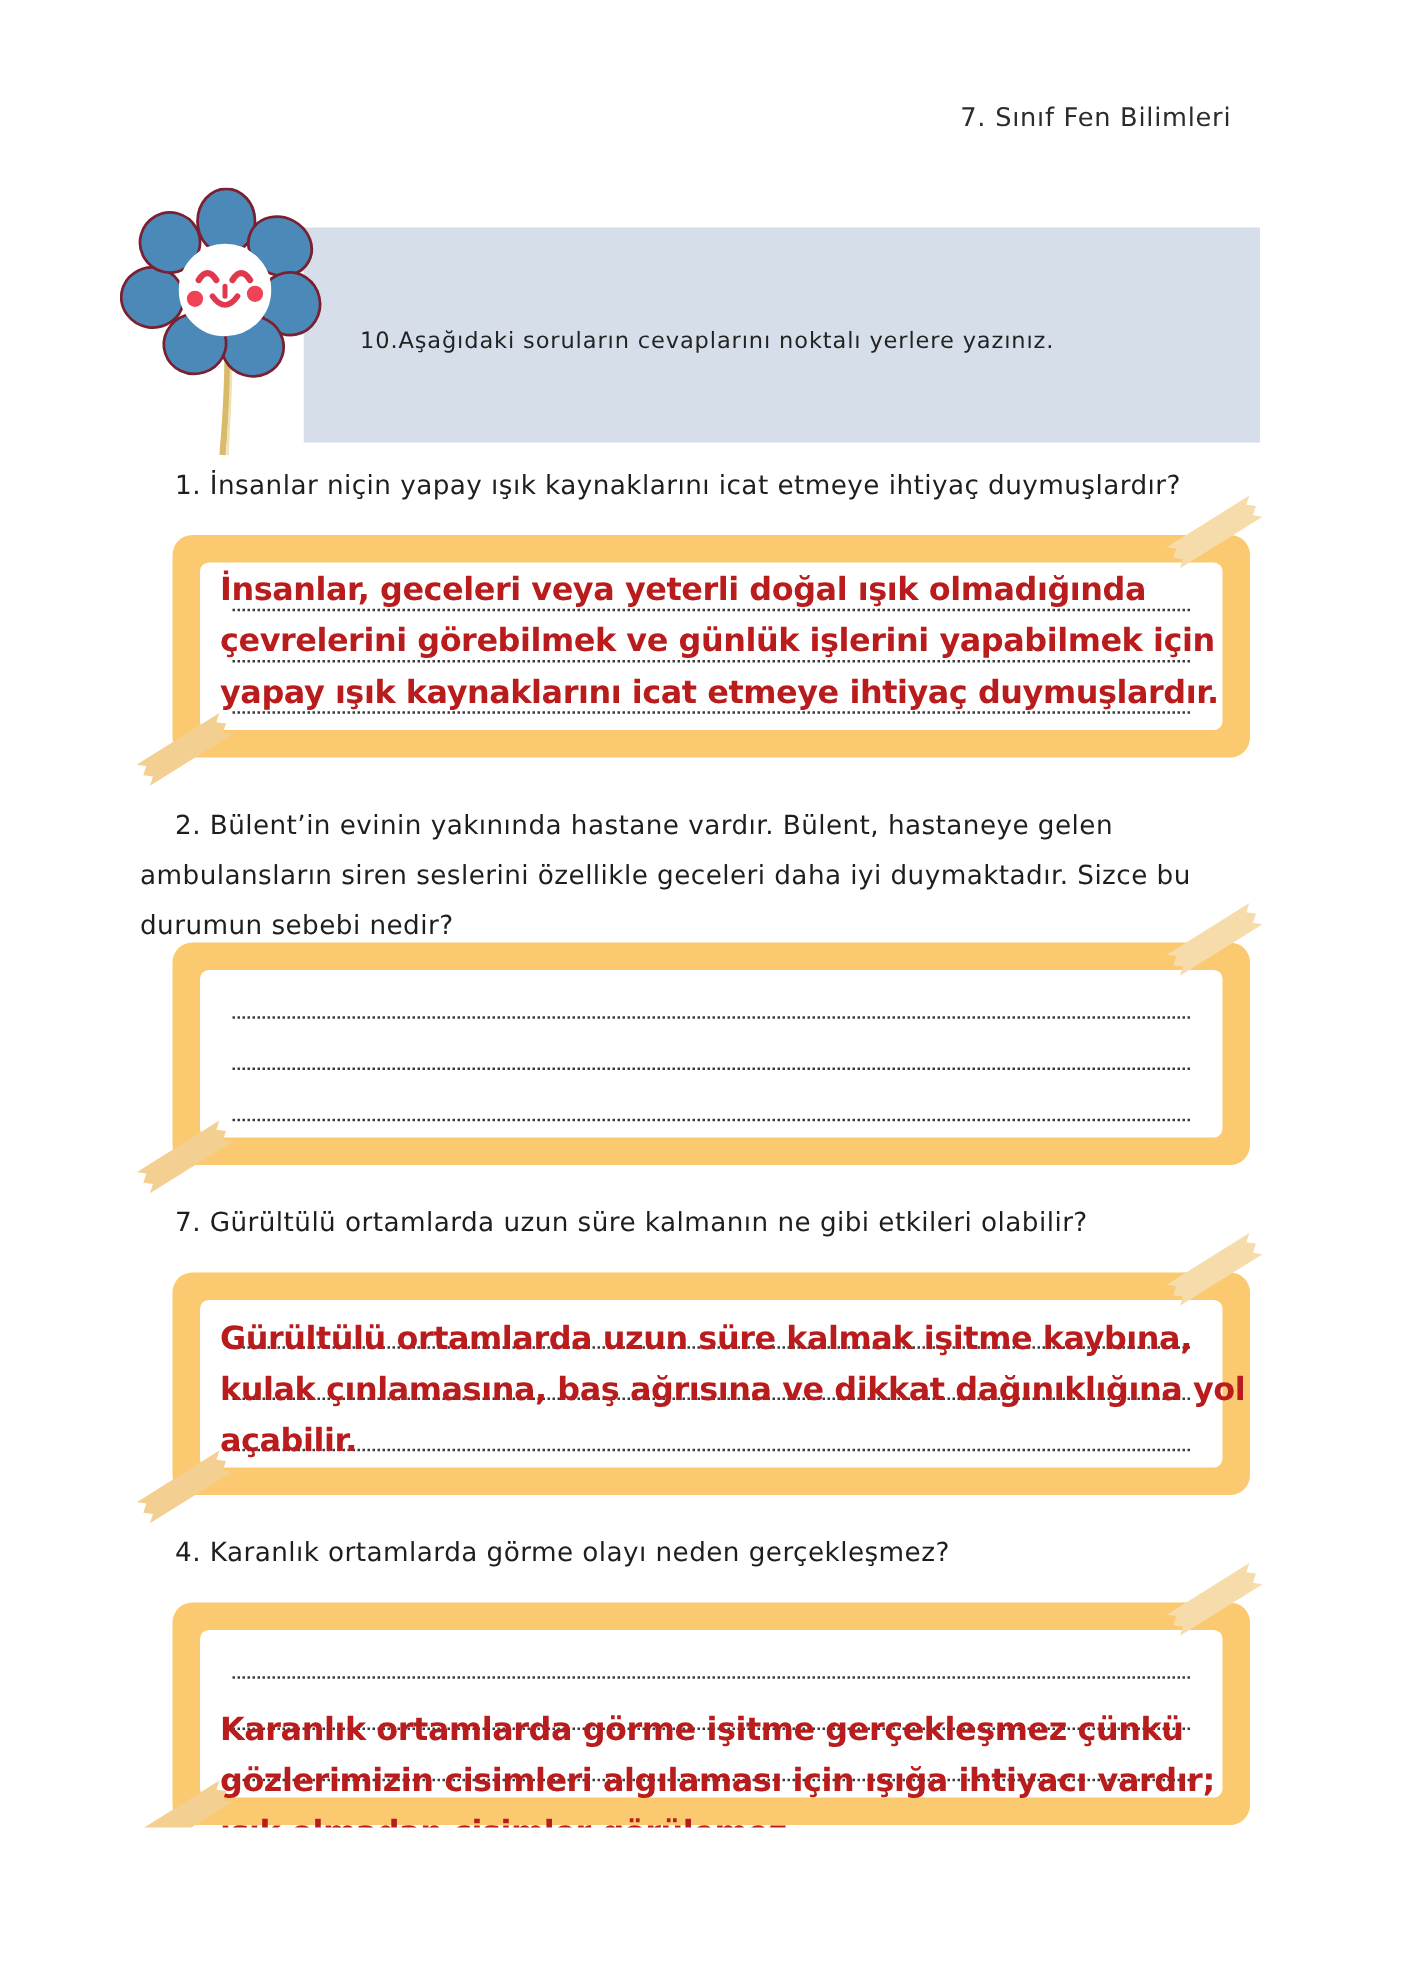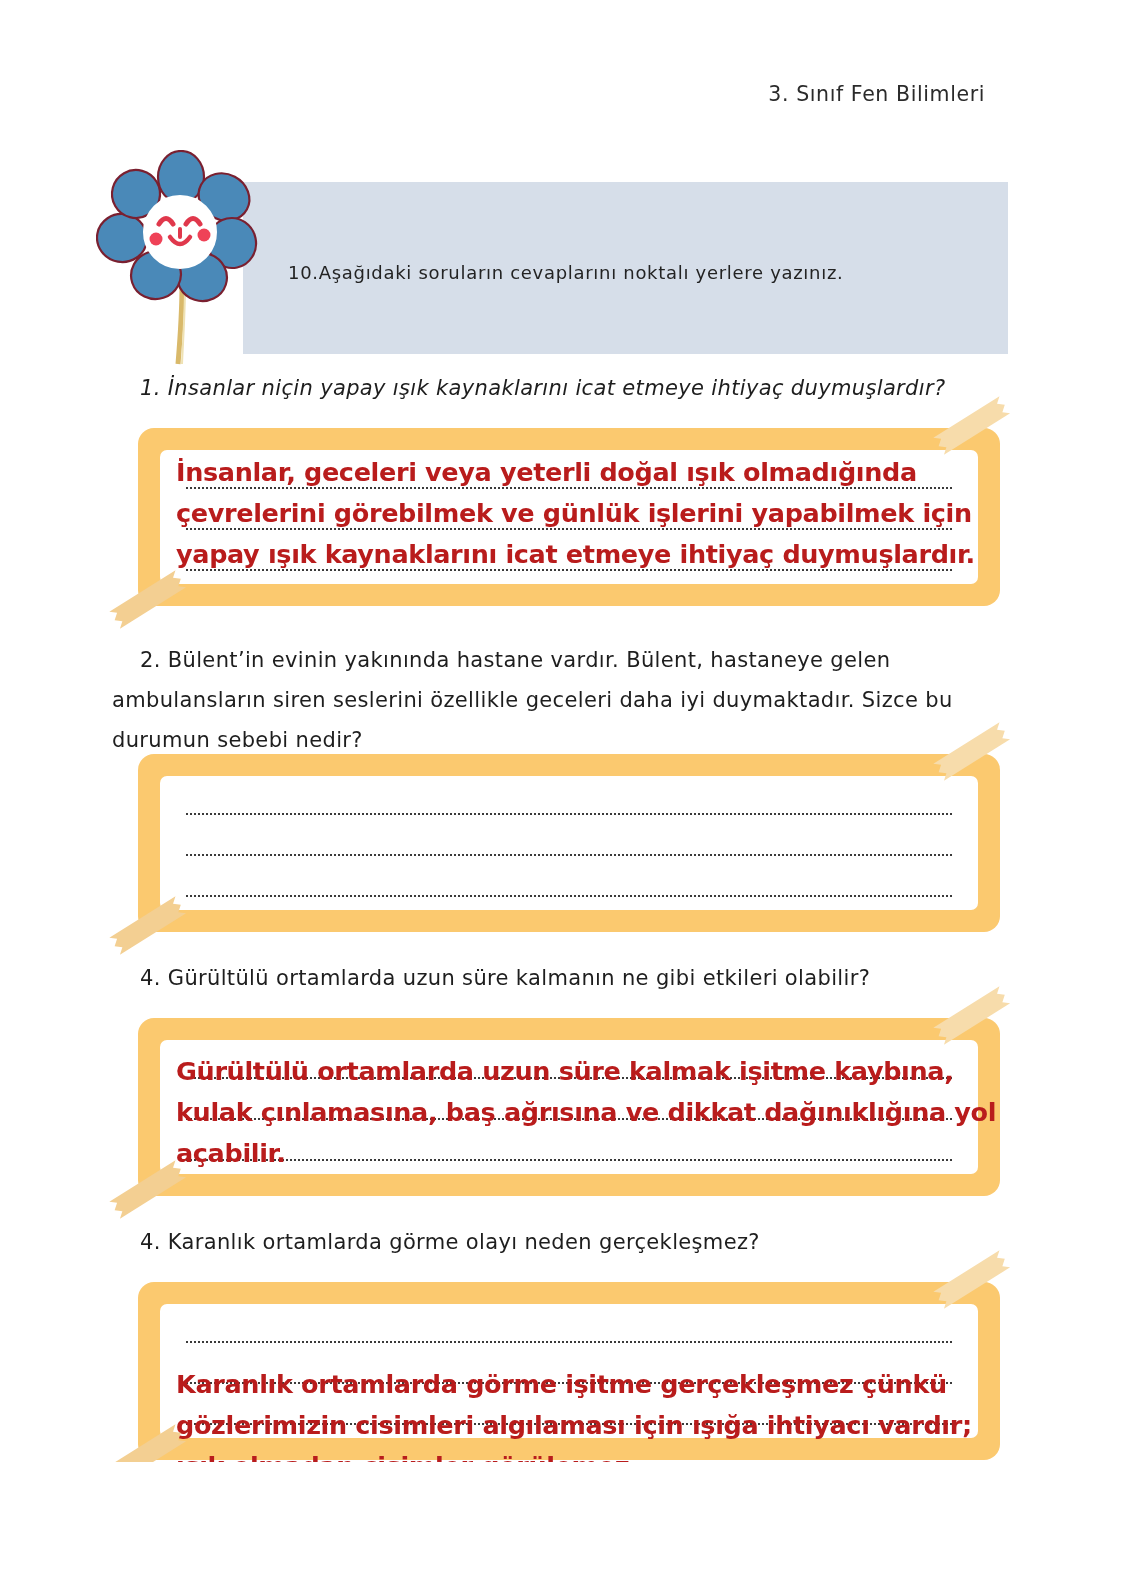--- a/index.html
+++ b/index.html
@@ -62,21 +62,21 @@
 
   
   .question {
     position: absolute;
     font-family: "DejaVu Sans", sans-serif;
     font-size: 21px;
     line-height: 40px;
     letter-spacing: .35px;
     color: #1e1e1e;
   }
-  .q1 { left: 140px; top: 368px; width: 900px; font-style: italic; }
+  .q1 { left: 140px; top: 368px; width: 900px; }
   .q2 { left: 112px; top: 640px; width: 920px; text-indent: 28px; }
   .q3 { left: 140px; top: 958px; width: 900px; }
   .q4 { left: 140px; top: 1222px; width: 900px; }
 
   
   .answer-box {
     position: absolute;
     background: #fbc96f;
     border-radius: 16px;
   }
@@ -169,21 +169,21 @@
     height: 125px;
     background: #ffffff;
     z-index: 6;
   }
 </style>
 </head>
 <body>
 
 <div class="page">
 
-  <div class="header">3. Sınıf Fen Bilimleri</div>
+  <div class="header">7. Sınıf Fen Bilimleri</div>
 
   <div class="instr-bar"></div>
   <div class="instr-text">10.Aşağıdaki soruların cevaplarını noktalı yerlere yazınız.</div>
 
   <div class="flower">
     <svg viewBox="0 0 170 215" xmlns="http://www.w3.org/2000/svg">
 
       <path d="M86 135 C 86 165, 84 190, 82 214" stroke="#d9b96a" stroke-width="5" fill="none"></path>
       <path d="M89 135 C 89 165, 87 190, 86 214" stroke="#efe2b4" stroke-width="2" fill="none"></path>
 
@@ -260,21 +260,21 @@
       </svg>
   </div>
   <div class="tape tape-bl" id="tape2bl">
     <svg viewBox="0 0 86 70">
         <g transform="rotate(-32 43 35)">
           <path d="M2 22 l6 5 -6 5 6 5 -6 5 78 0 -6 -5 6 -5 -6 -5 6 -5 z" fill="#f3cf92" stroke="none"></path>
         </g>
       </svg>
   </div>
 
-  <div class="question q3">4.  Gürültülü ortamlarda uzun süre kalmanın ne gibi etkileri olabilir?</div>
+  <div class="question q3">7.  Gürültülü ortamlarda uzun süre kalmanın ne gibi etkileri olabilir?</div>
 
   <div class="answer-box" id="box3">
     <div class="answer-inner">
       <div class="lines">
         <div class="dotline" style="top:37px"></div>
         <div class="dotline" style="top:78px"></div>
         <div class="dotline" style="top:119px"></div>
       </div>
     </div>
   </div>

